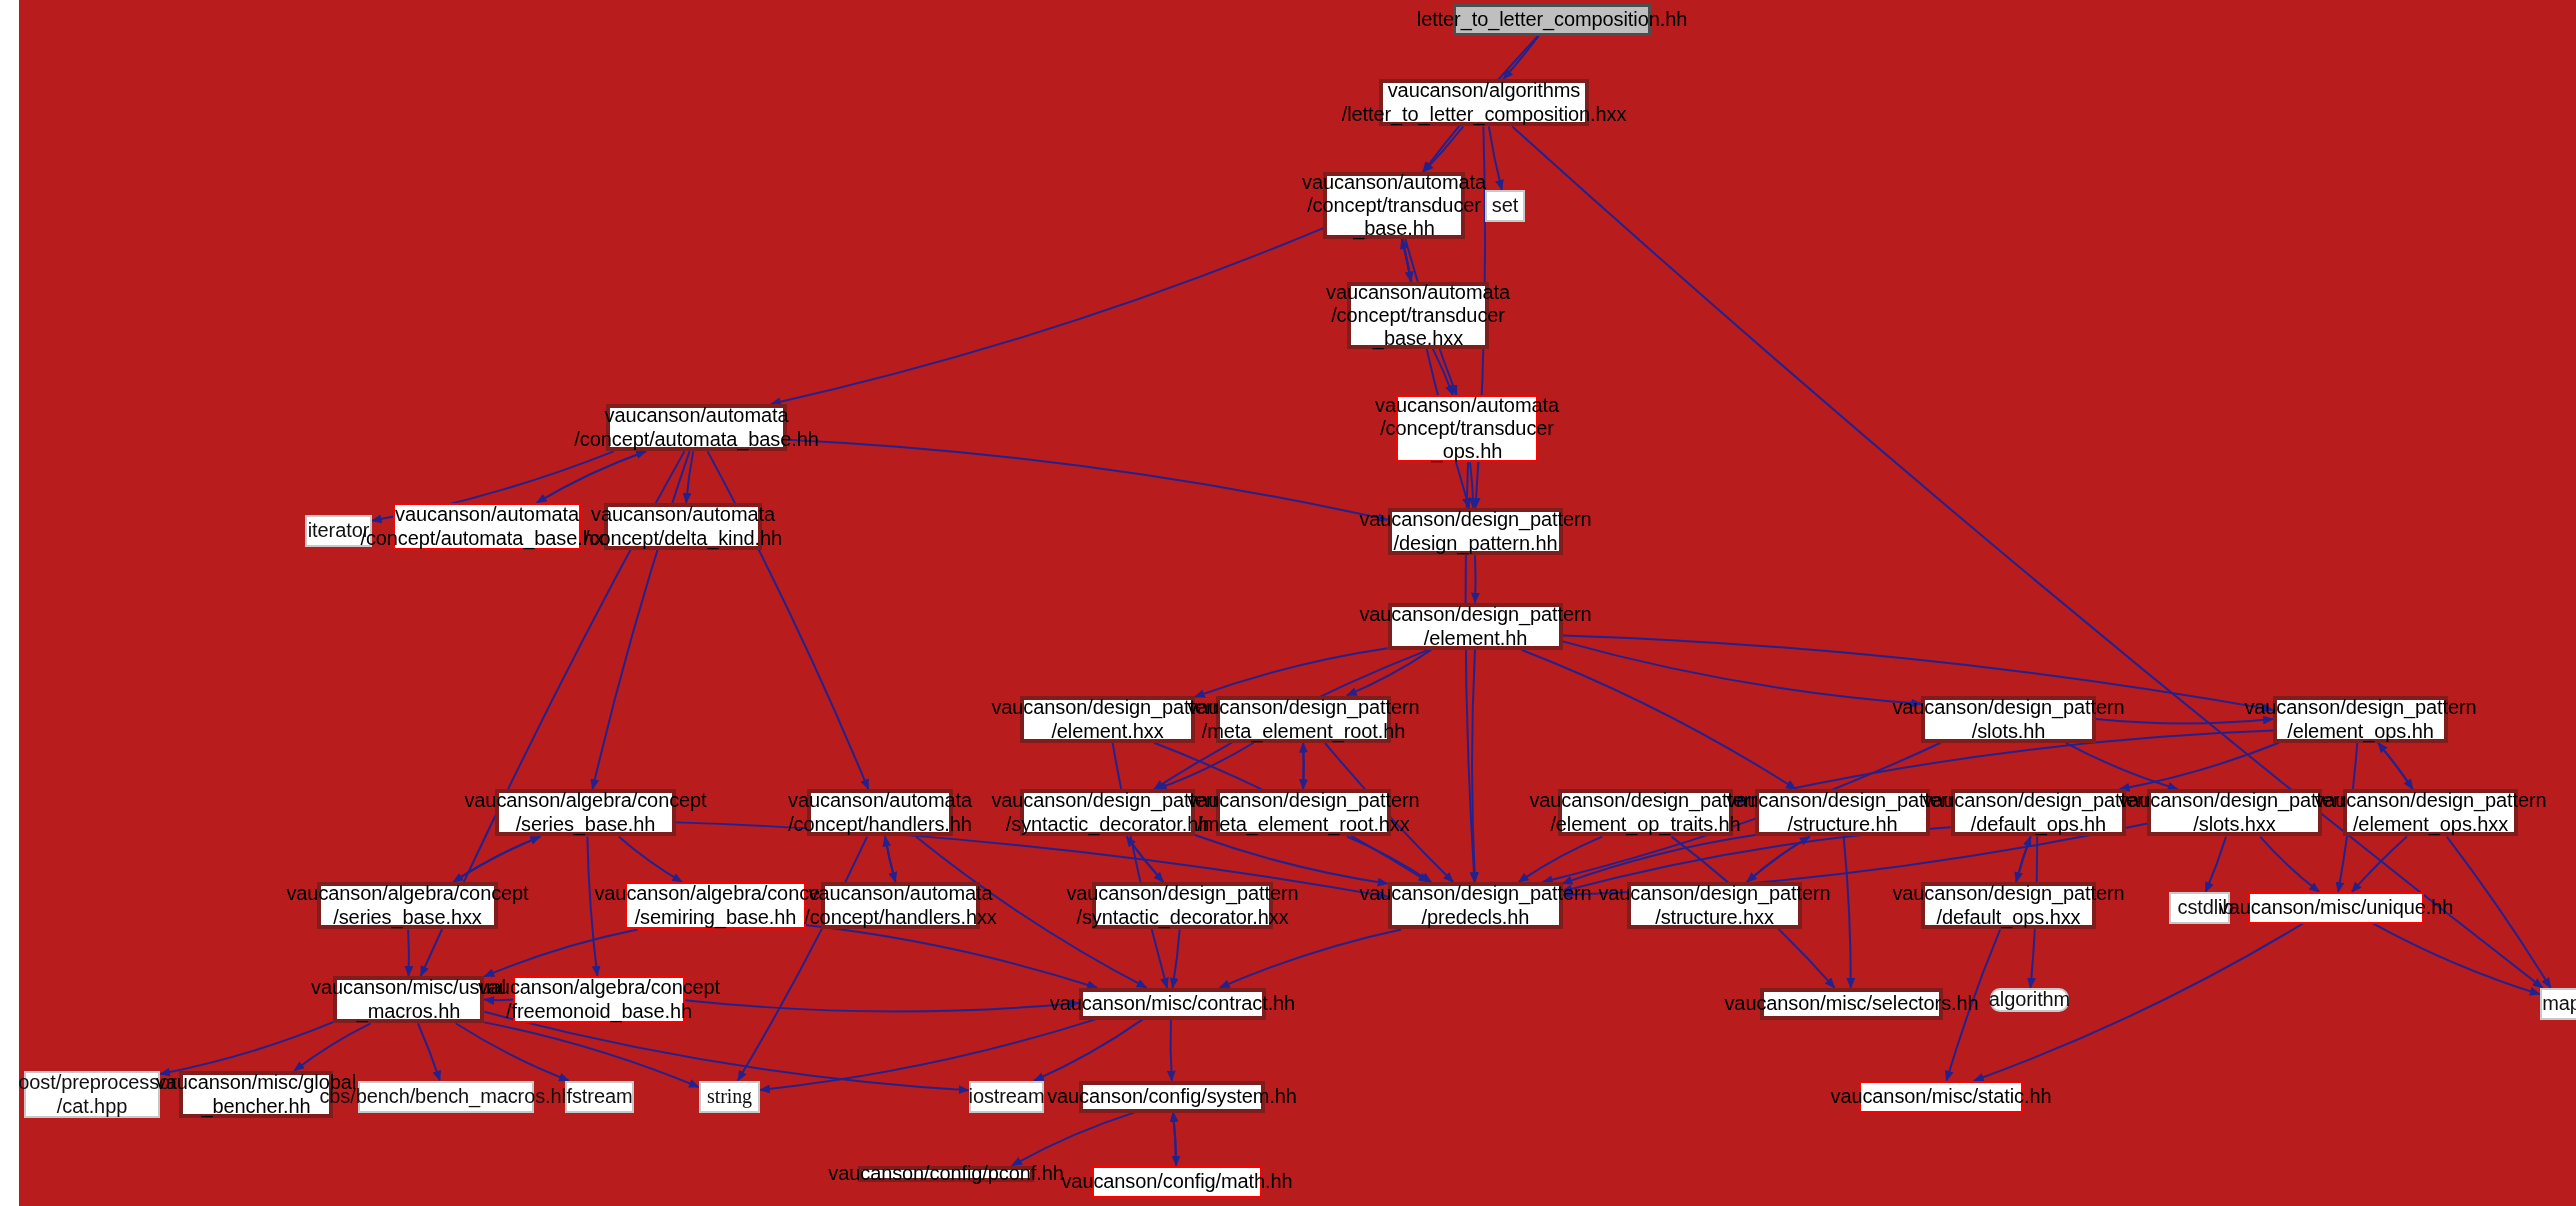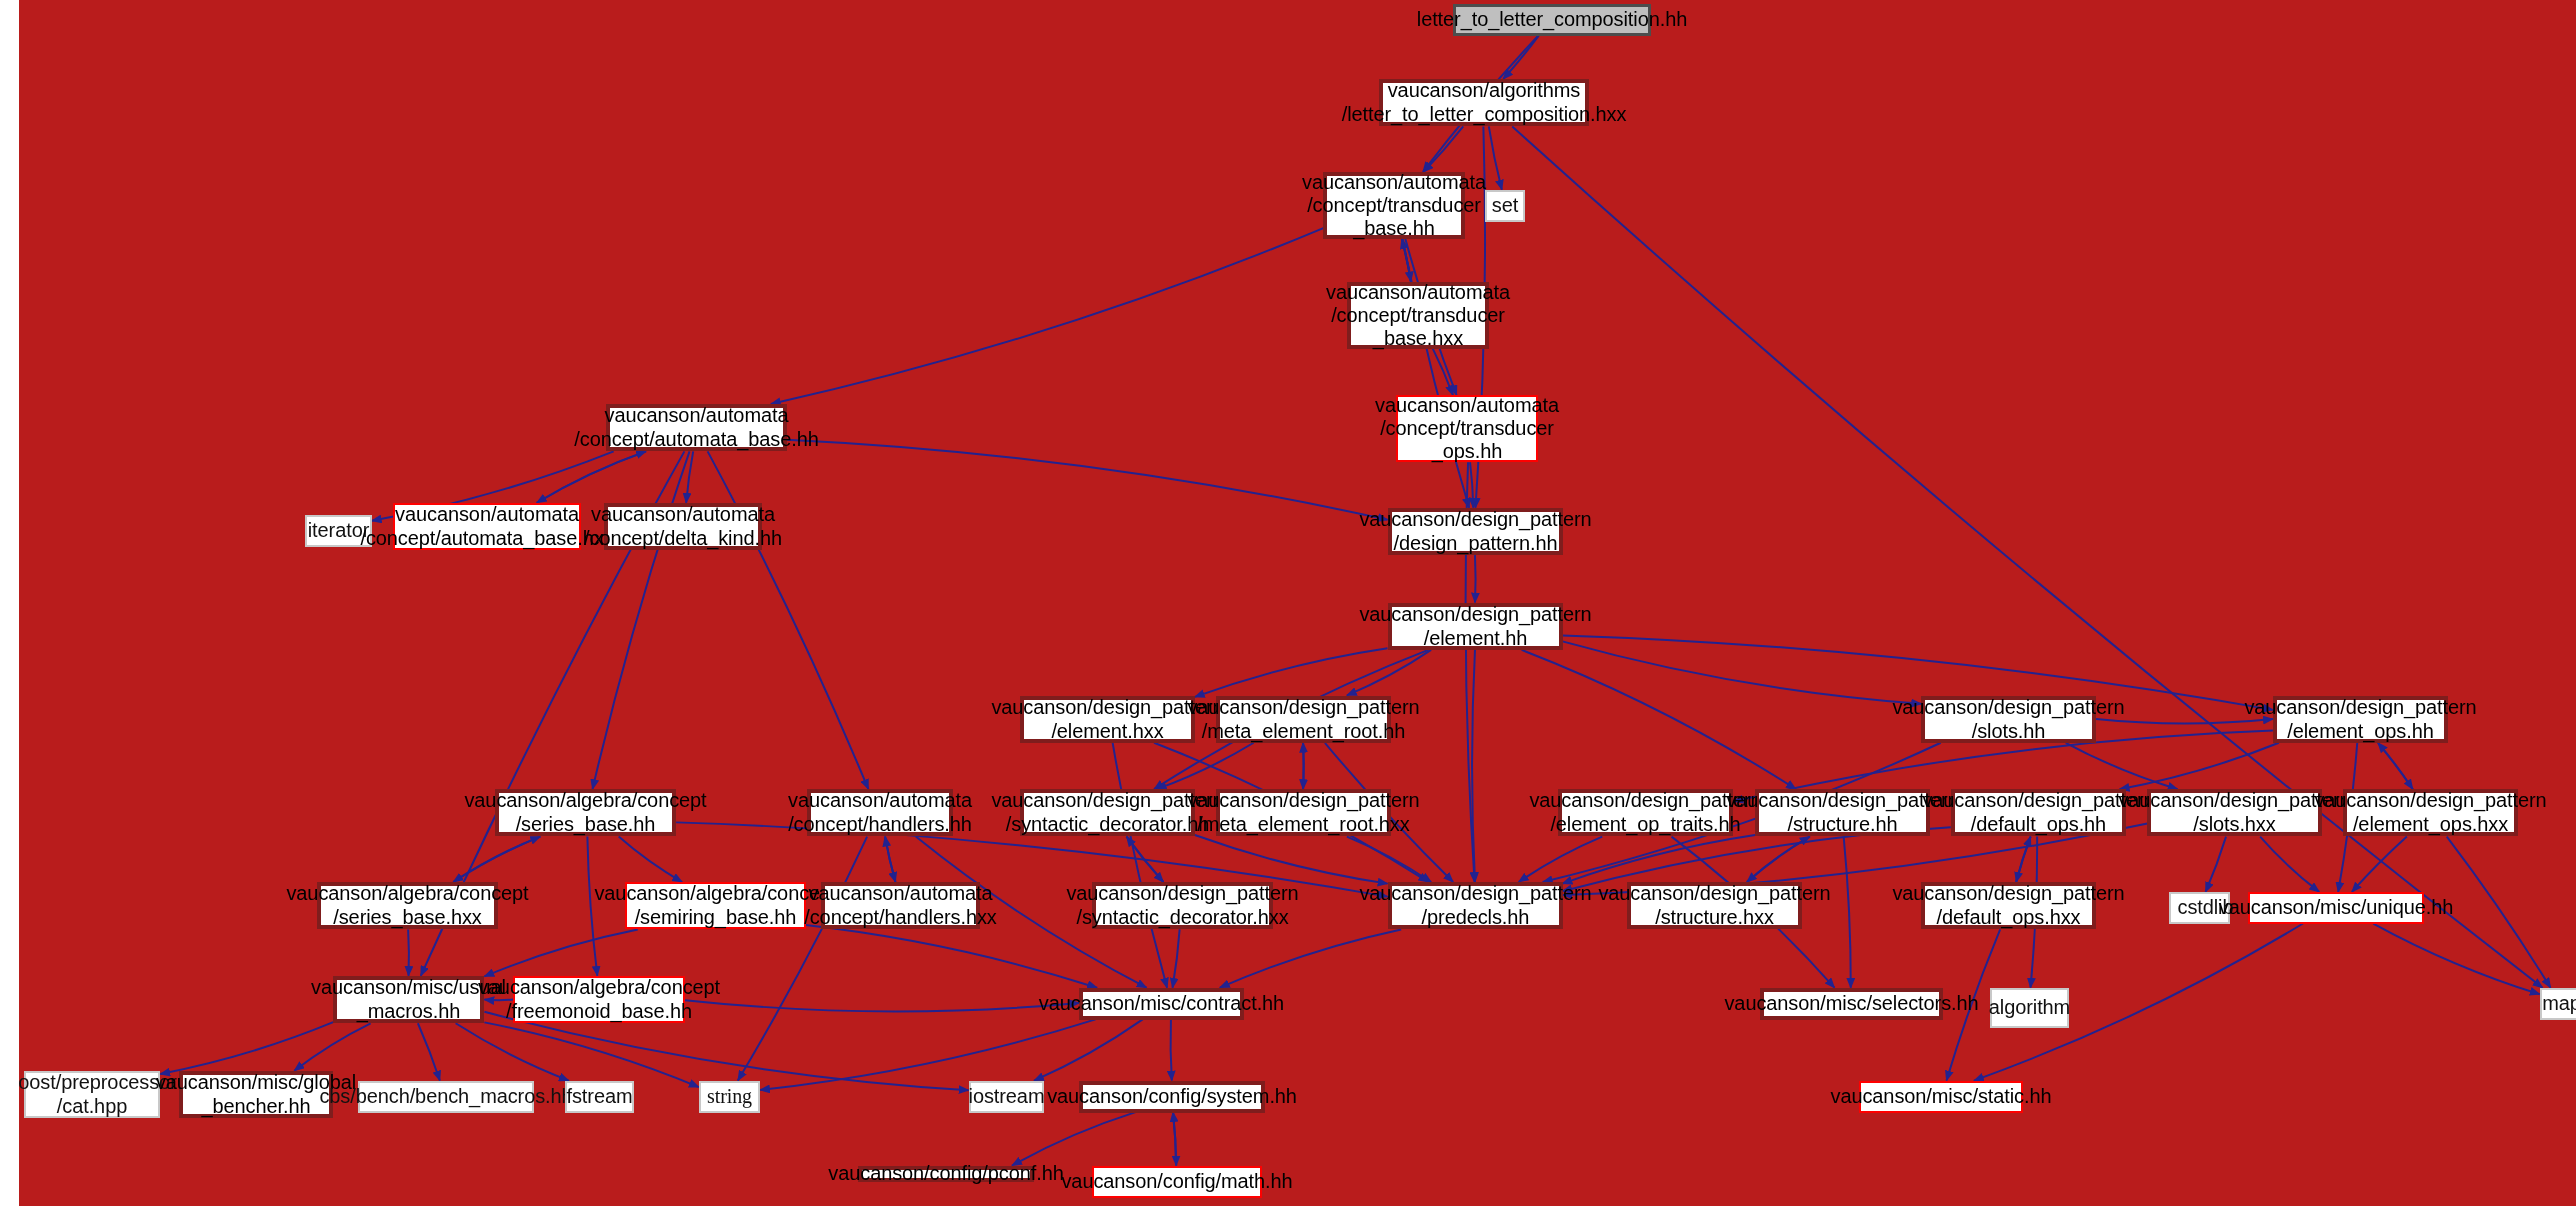--- a/index.html
+++ b/index.html
@@ -195,23 +195,23 @@
       <div class="node red" title="vaucanson/algebra/concept/semiring_base.hh" style="left: 606px; top: 882px; width: 181px; height: 47px;"><span class="ln">vaucanson/algebra/concept</span><span class="ln">/semiring_base.hh</span></div>
       <div class="node " title="vaucanson/automata/concept/handlers.hxx" style="left: 802px; top: 882px; width: 159px; height: 47px;"><span class="ln">vaucanson/automata</span><span class="ln">/concept/handlers.hxx</span></div>
       <div class="node " title="vaucanson/design_pattern/syntactic_decorator.hxx" style="left: 1073px; top: 882px; width: 181px; height: 47px;"><span class="ln">vaucanson/design_pattern</span><span class="ln">/syntactic_decorator.hxx</span></div>
       <div class="node " title="vaucanson/design_pattern/predecls.hh" style="left: 1369px; top: 882px; width: 175px; height: 47px;"><span class="ln">vaucanson/design_pattern</span><span class="ln">/predecls.hh</span></div>
       <div class="node " title="vaucanson/design_pattern/structure.hxx" style="left: 1608px; top: 882px; width: 175px; height: 47px;"><span class="ln">vaucanson/design_pattern</span><span class="ln">/structure.hxx</span></div>
       <div class="node " title="vaucanson/design_pattern/default_ops.hxx" style="left: 1902px; top: 882px; width: 175px; height: 47px;"><span class="ln">vaucanson/design_pattern</span><span class="ln">/default_ops.hxx</span></div>
       <div class="node sys" title="cstdlib" style="left: 2150px; top: 892px; width: 61px; height: 32px; padding-left: 16px;"><span class="ln">cstdlib</span></div>
       <div class="node red" title="vaucanson/misc/unique.hh" style="left: 2229px; top: 892px; width: 176px; height: 32px;"><span class="ln">vaucanson/misc/unique.hh</span></div>
       <div class="node " title="vaucanson/misc/usual_macros.hh" style="left: 314px; top: 976px; width: 151px; height: 47px;"><span class="ln">vaucanson/misc/usual</span><span class="ln">_macros.hh</span></div>
       <div class="node red" title="vaucanson/algebra/concept/freemonoid_base.hh" style="left: 494px; top: 976px; width: 172px; height: 47px;"><span class="ln">vaucanson/algebra/concept</span><span class="ln">/freemonoid_base.hh</span></div>
-      <div class="node " title="vaucanson/misc/contract.hh" style="left: 1060px; top: 988px; width: 165px; height: 32px;"><span class="ln">vaucanson/misc/contract.hh</span></div>
+      <div class="node " title="vaucanson/misc/contract.hh" style="left: 1060px; top: 988px; width: 187px; height: 32px;"><span class="ln">vaucanson/misc/contract.hh</span></div>
       <div class="node " title="vaucanson/misc/selectors.hh" style="left: 1741px; top: 988px; width: 183px; height: 32px;"><span class="ln">vaucanson/misc/selectors.hh</span></div>
-      <div class="node sys" title="algorithm" style="left: 1971px; top: 988px; width: 79px; height: 40px;"><span class="ln">algorithm</span></div>
+      <div class="node sys" title="algorithm" style="left: 1971px; top: 988px; width: 79px; height: 24px; border-radius: 10px;"><span class="ln">algorithm</span></div>
       <div class="node sys" title="map" style="left: 2521px; top: 988px; width: 43px; height: 32px;"><span class="ln">map</span></div>
       <div class="node sys" title="boost/preprocessor/cat.hpp" style="left: 5px; top: 1071px; width: 136px; height: 47px;"><span class="ln">boost/preprocessor</span><span class="ln">/cat.hpp</span></div>
       <div class="node " title="vaucanson/misc/global_bencher.hh" style="left: 160px; top: 1071px; width: 154px; height: 47px;"><span class="ln">vaucanson/misc/global</span><span class="ln">_bencher.hh</span></div>
       <div class="node sys" title="cbs/bench/bench_macros.hh" style="left: 339px; top: 1081px; width: 176px; height: 32px;"><span class="ln">cbs/bench/bench_macros.hh</span></div>
       <div class="node sys" title="fstream" style="left: 546px; top: 1081px; width: 69px; height: 32px;"><span class="ln">fstream</span></div>
       <div class="node sys" title="string" style="left: 680px; top: 1081px; width: 61px; height: 32px; font-family: Liberation Serif, serif;"><span class="ln">string</span></div>
       <div class="node sys" title="iostream" style="left: 950px; top: 1081px; width: 75px; height: 32px;"><span class="ln">iostream</span></div>
       <div class="node " title="vaucanson/config/system.hh" style="left: 1060px; top: 1081px; width: 186px; height: 32px;"><span class="ln">vaucanson/config/system.hh</span></div>
       <div class="node " title="vaucanson/config/pconf.hh" style="left: 839px; top: 1166px; width: 176px; height: 16px;"><span class="ln">vaucanson/config/pconf.hh</span></div>
       <div class="node red" title="vaucanson/config/math.hh" style="left: 1073px; top: 1166px; width: 170px; height: 32px;"><span class="ln">vaucanson/config/math.hh</span></div>

